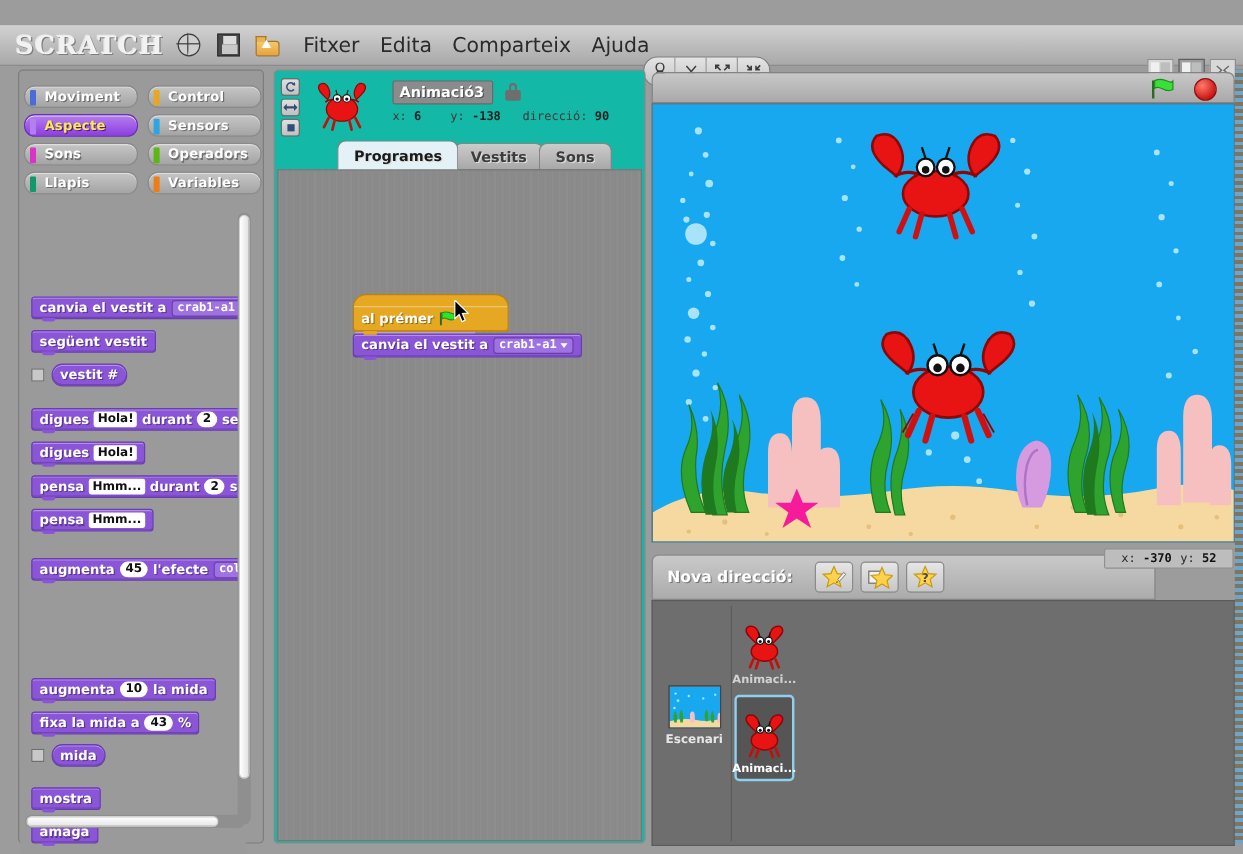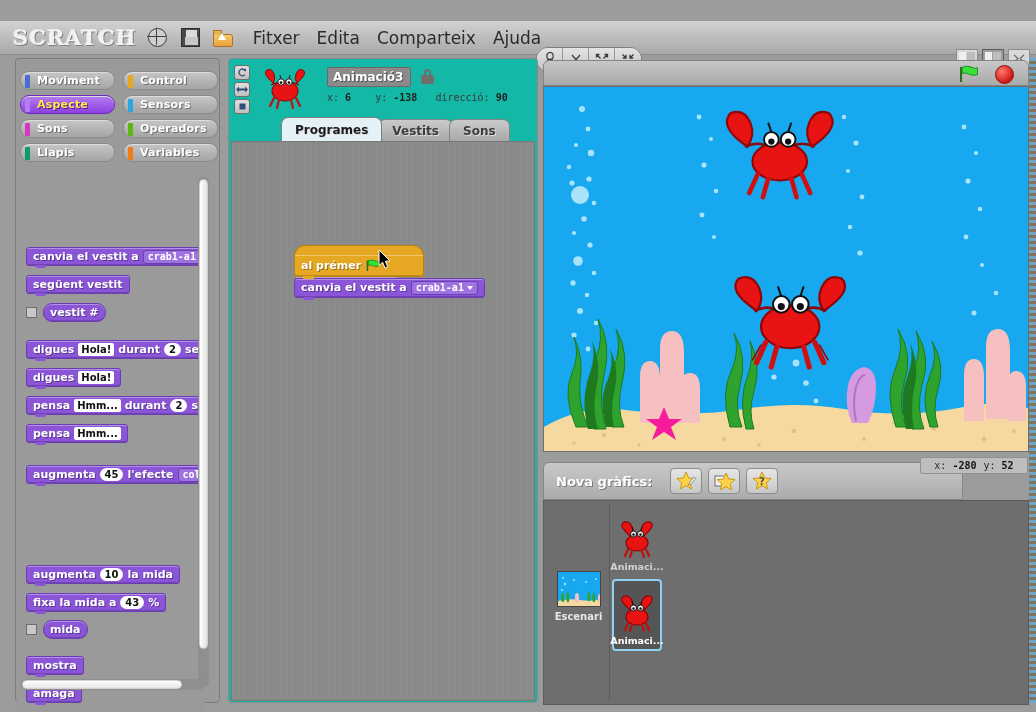--- a/index.html
+++ b/index.html
@@ -733,27 +733,27 @@
         <circle cx="63" cy="29" r="7" fill="#fff" stroke="#101010" stroke-width="1.8"></circle>
         <circle cx="47" cy="31" r="3" fill="#111"></circle>
           <circle cx="63" cy="31" r="3" fill="#111"></circle>
         <path d="M47 22 L44 13 M63 22 L66 13" stroke="#101010" stroke-width="1.8"></path>
       </g>
     </svg>
   </div>
 
   <div class="coordbox">
     <span><span>x:</span>
-      <b>-280</b></span>
+      <b>-370</b></span>
     <span><span>y:</span>
       <b>52</b></span>
   </div>
 
   <div class="newsprite-bar">
-    <div class="ns-label">Nova gràfics:</div>
+    <div class="ns-label">Nova direcció:</div>
     <div class="ns-btns">
       <div class="nsbtn">
         <svg width="22" height="20" viewBox="0 0 22 20">
             <path d="M11 1 L13.6 7 L20 7.6 L15.2 11.8 L16.7 18 L11 14.7 L5.3 18 L6.8 11.8 L2 7.6 L8.4 7 Z" fill="#ffd24a" stroke="#c79a13" stroke-width="1"></path>
             <path d="M14 12 L19 6 L20.8 7.6 L15.6 13.4 Z" fill="#f0f0f0" stroke="#7a7a7a" stroke-width=".8"></path>
             <path d="M13.4 13.2 L14.6 14.2 L12.6 14.6 Z" fill="#3a3a3a"></path>
           </svg>
       </div>
       <div class="nsbtn">
         <svg width="22" height="20" viewBox="0 0 22 20">

